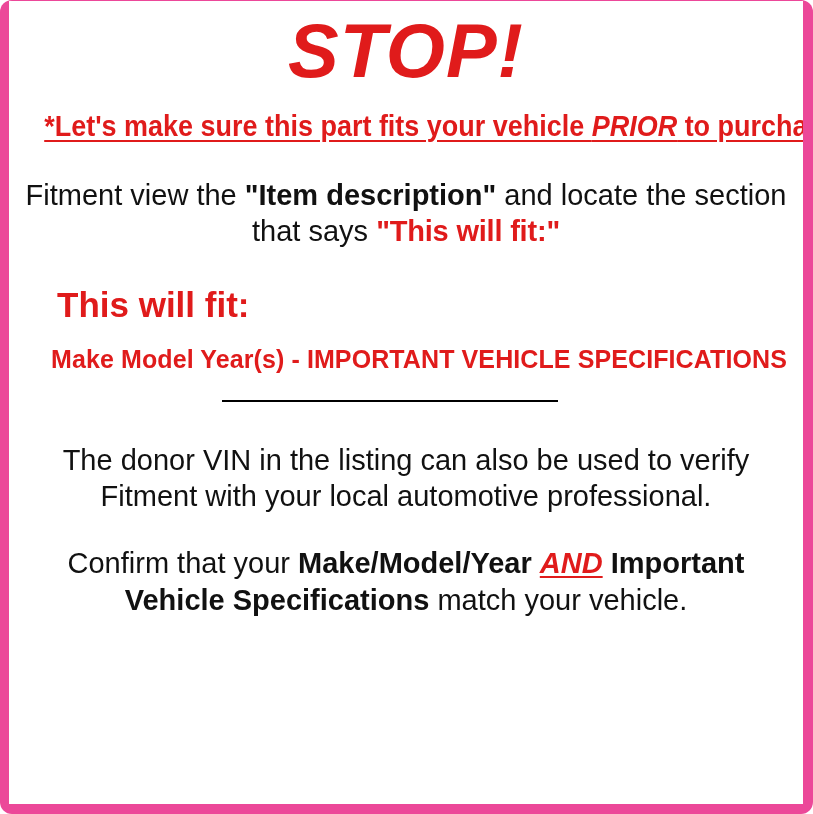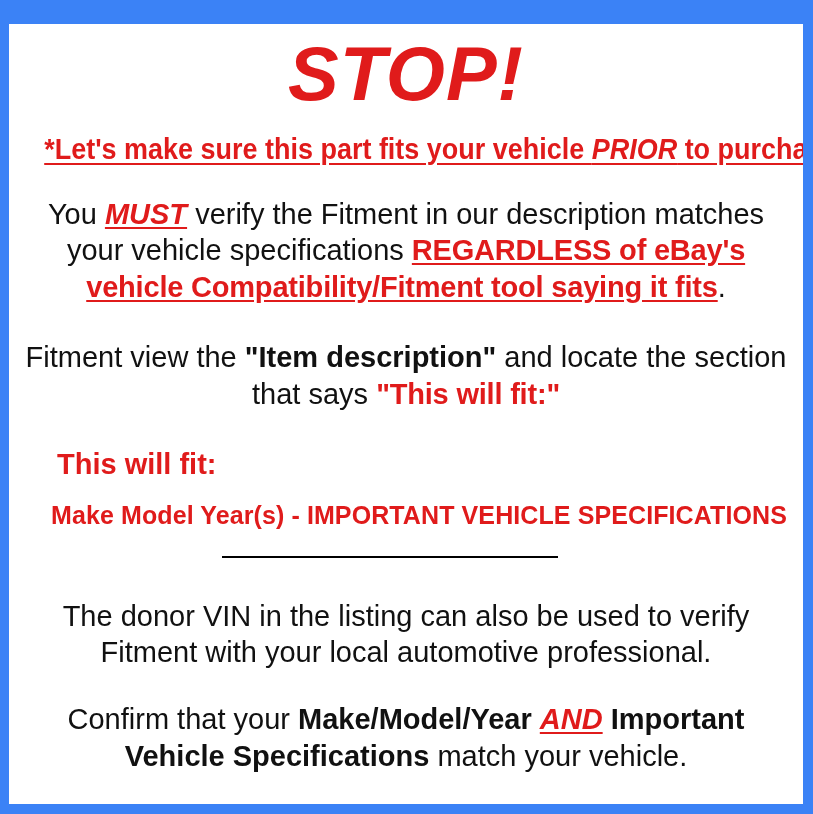--- a/index.html
+++ b/index.html
@@ -12,22 +12,23 @@
     width: 813px;
     height: 814px;
     overflow: hidden;
     font-family: "Liberation Sans", sans-serif;
   }
 
   .notice-frame {
     box-sizing: border-box;
     width: 813px;
     height: 814px;
-    background: #3b82f6;
-    padding: 24px 10px 10px 9px;
+    background: #ec4899;
+    padding: 1px 10px 10px 9px;
+    border-radius: 12px;
   }
 
   .notice-inner {
     box-sizing: border-box;
     width: 100%;
     height: 100%;
     background: #ffffff;
     position: relative;
     overflow: hidden;
   }
@@ -126,21 +127,21 @@
     line-height: 1.12;
     text-decoration: underline;
     text-underline-offset: 3px;
     margin: 0;
     display: inline-block;
   }
   .example-fit {
     color: #e01b1b;
     font-family: "Liberation Sans Narrow", "Liberation Sans", sans-serif;
     font-weight: bold;
-    font-size: 29px;
+    font-size: 35px;
     line-height: 1.1;
     margin: 2px 0 0 0;
   }
   .example-spec {
     color: #e01b1b;
     font-family: "Liberation Sans Narrow", "Liberation Sans", sans-serif;
     font-weight: bold;
     font-size: 25px;
     line-height: 1.1;
     margin: 22px 0 4px -6px;
@@ -167,21 +168,20 @@
 
 <div class="notice-frame">
   <div class="notice-inner">
 
     <h1 class="stop-title">STOP!</h1>
 
     <div class="subtitle-line">
       <span class="subtitle-text"><span>*Let's make sure this part fits your vehicle </span><span class="ital">PRIOR</span><span> to purchasing*</span></span>
     </div>
 
-    <p class="para p1"><span>You </span><span class="rbiu">MUST</span><span> verify the Fitment in our description matches your vehicle specifications </span><span class="rbu">REGARDLESS of eBay's vehicle Compatibility/Fitment tool saying it fits</span><span>.</span></p>
 
     <p class="para p2"><span>Fitment view the </span><span class="kb">"Item description"</span><span> and locate the section that says </span><span class="rb">"This will fit:"</span></p>
 
     <div class="example-block">
       <div class="example-fit">This will fit:</div>
       <div class="example-spec">Make Model Year(s) - IMPORTANT VEHICLE SPECIFICATIONS</div>
     </div>
 
     <div class="divider-wrap">
       <div class="divider"></div>

